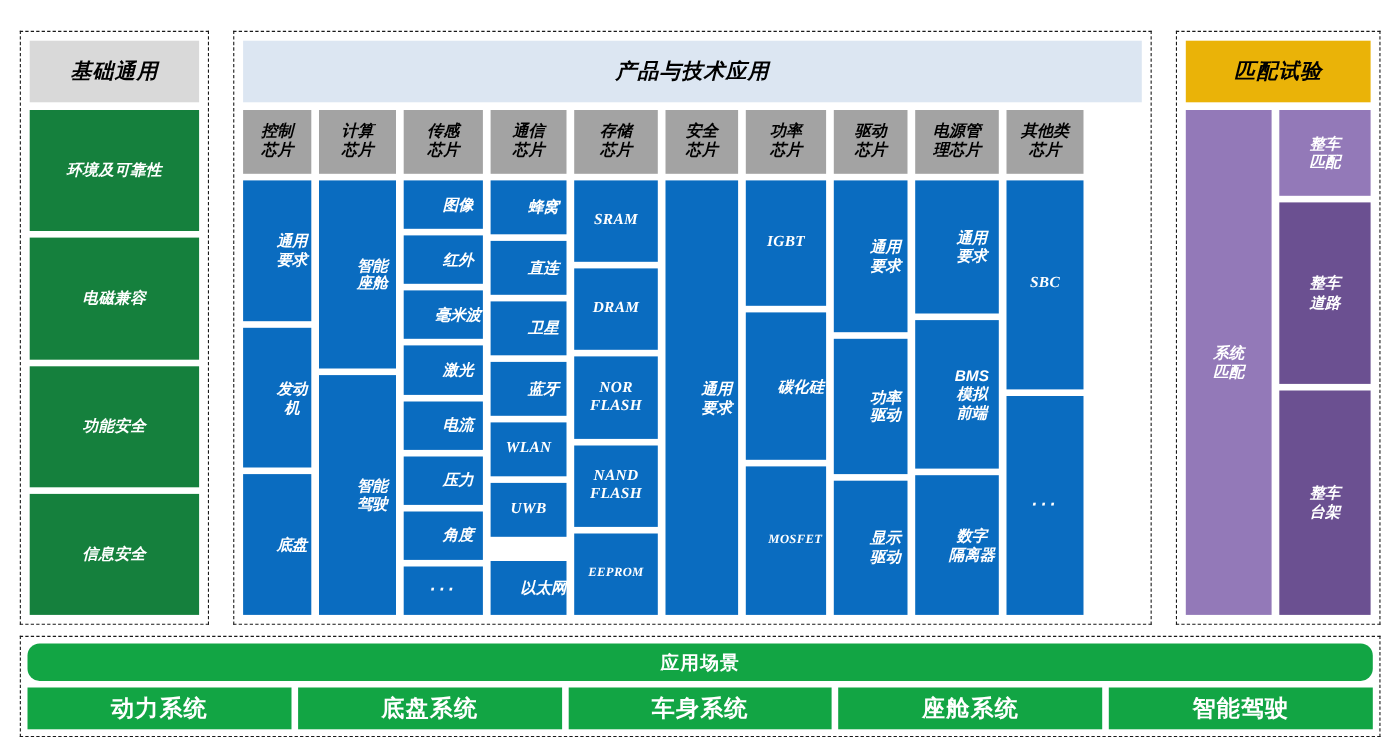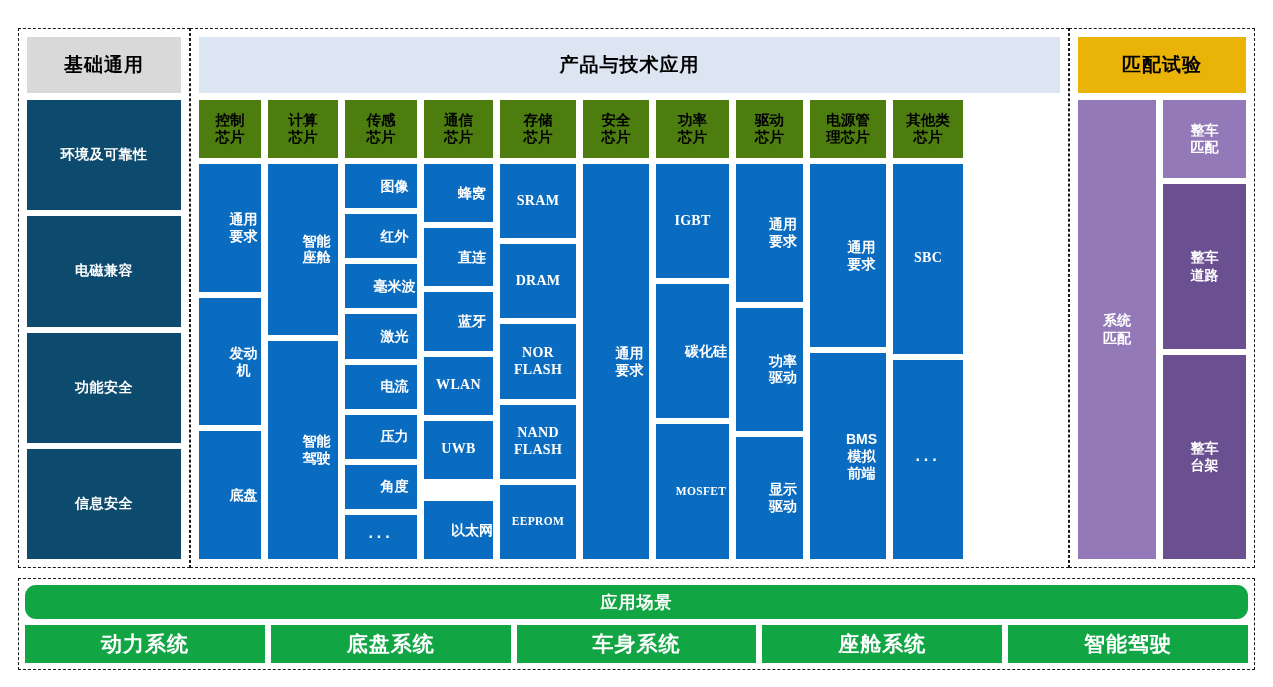--- a/index.html
+++ b/index.html
@@ -19,21 +19,22 @@
     height: 687px;
     box-sizing: border-box;
     padding: 28px 18px 18px 18px;
   }
 
   
   .top-row {
     display: flex;
     align-items: stretch;
     height: 540px;
-    gap: 0;
+    gap: 22px;
+    font-style: italic;
   }
 
   .panel {
     border: 1.6px dashed #1a1a1a;
     box-sizing: border-box;
     padding: 8px;
     display: flex;
     flex-direction: column;
   }
 
@@ -60,21 +61,21 @@
   
   .grey-stack {
     flex: 1 1 auto;
     display: flex;
     flex-direction: column;
     gap: 6px;
     margin-top: 7px;
   }
   .grey-cell {
     flex: 1 1 0;
-    background: #0c4a6e;
+    background: #15803d;
     color: #ffffff;
     font-size: 14px;
     font-weight: bold;
     display: flex;
     align-items: center;
     justify-content: center;
     text-align: center;
     letter-spacing: .5px;
   }
 
@@ -84,21 +85,21 @@
     display: flex;
     gap: 7px;
     margin-top: 7px;
   }
   .chip-col {
     display: flex;
     flex-direction: column;
     gap: 6px;
   }
   .chip-head {
-    background: #4d7c0f;
+    background: #a3a3a3;
     color: #000000;
     font-weight: bold;
     font-size: 14.5px;
     line-height: 1.15;
     height: 58px;
     flex: 0 0 58px;
     display: flex;
     align-items: center;
     justify-content: center;
     text-align: center;
@@ -277,20 +278,21 @@
               <div class="chip-cell cn" style="flex: 1 1 0px;">角度</div>
               <div class="chip-cell dots" style="flex: 1 1 0px;">···</div>
             </div>
           </div>
           <div class="chip-col" style="flex: 0 0 69px;">
             <div class="chip-head">通信
 芯片</div>
             <div class="chip-body">
               <div class="chip-cell cn" style="flex: 1 1 0px;">蜂窝</div>
               <div class="chip-cell cn" style="flex: 1 1 0px;">直连</div>
+              <div class="chip-cell cn" style="flex: 1 1 0px;">卫星</div>
               <div class="chip-cell cn" style="flex: 1 1 0px;">蓝牙</div>
               <div class="chip-cell en" style="flex: 1 1 0px;">WLAN</div>
               <div class="chip-cell en" style="flex: 1 1 0px;">UWB</div>
               <div class="chip-cell cn" style="flex: 1 1 0px; margin-top: 16px;">以太网</div>
             </div>
           </div>
           <div class="chip-col" style="flex: 0 0 76px;">
             <div class="chip-head">存储
 芯片</div>
             <div class="chip-body">
@@ -334,20 +336,22 @@
           </div>
           <div class="chip-col" style="flex: 0 0 76px;">
             <div class="chip-head">电源管
 理芯片</div>
             <div class="chip-body">
               <div class="chip-cell cn" style="flex: 1 1 0px;">通用
 要求</div>
               <div class="chip-cell cn" style="flex: 1.12 1 0px;">BMS
 模拟
 前端</div>
+              <div class="chip-cell cn" style="flex: 1.05 1 0px;">数字
+隔离器</div>
             </div>
           </div>
           <div class="chip-col" style="flex: 0 0 70px;">
             <div class="chip-head">其他类
 芯片</div>
             <div class="chip-body">
               <div class="chip-cell en" style="flex: 1 1 0px;">SBC</div>
               <div class="chip-cell dots" style="flex: 1.05 1 0px;">···</div>
             </div>
           </div>

